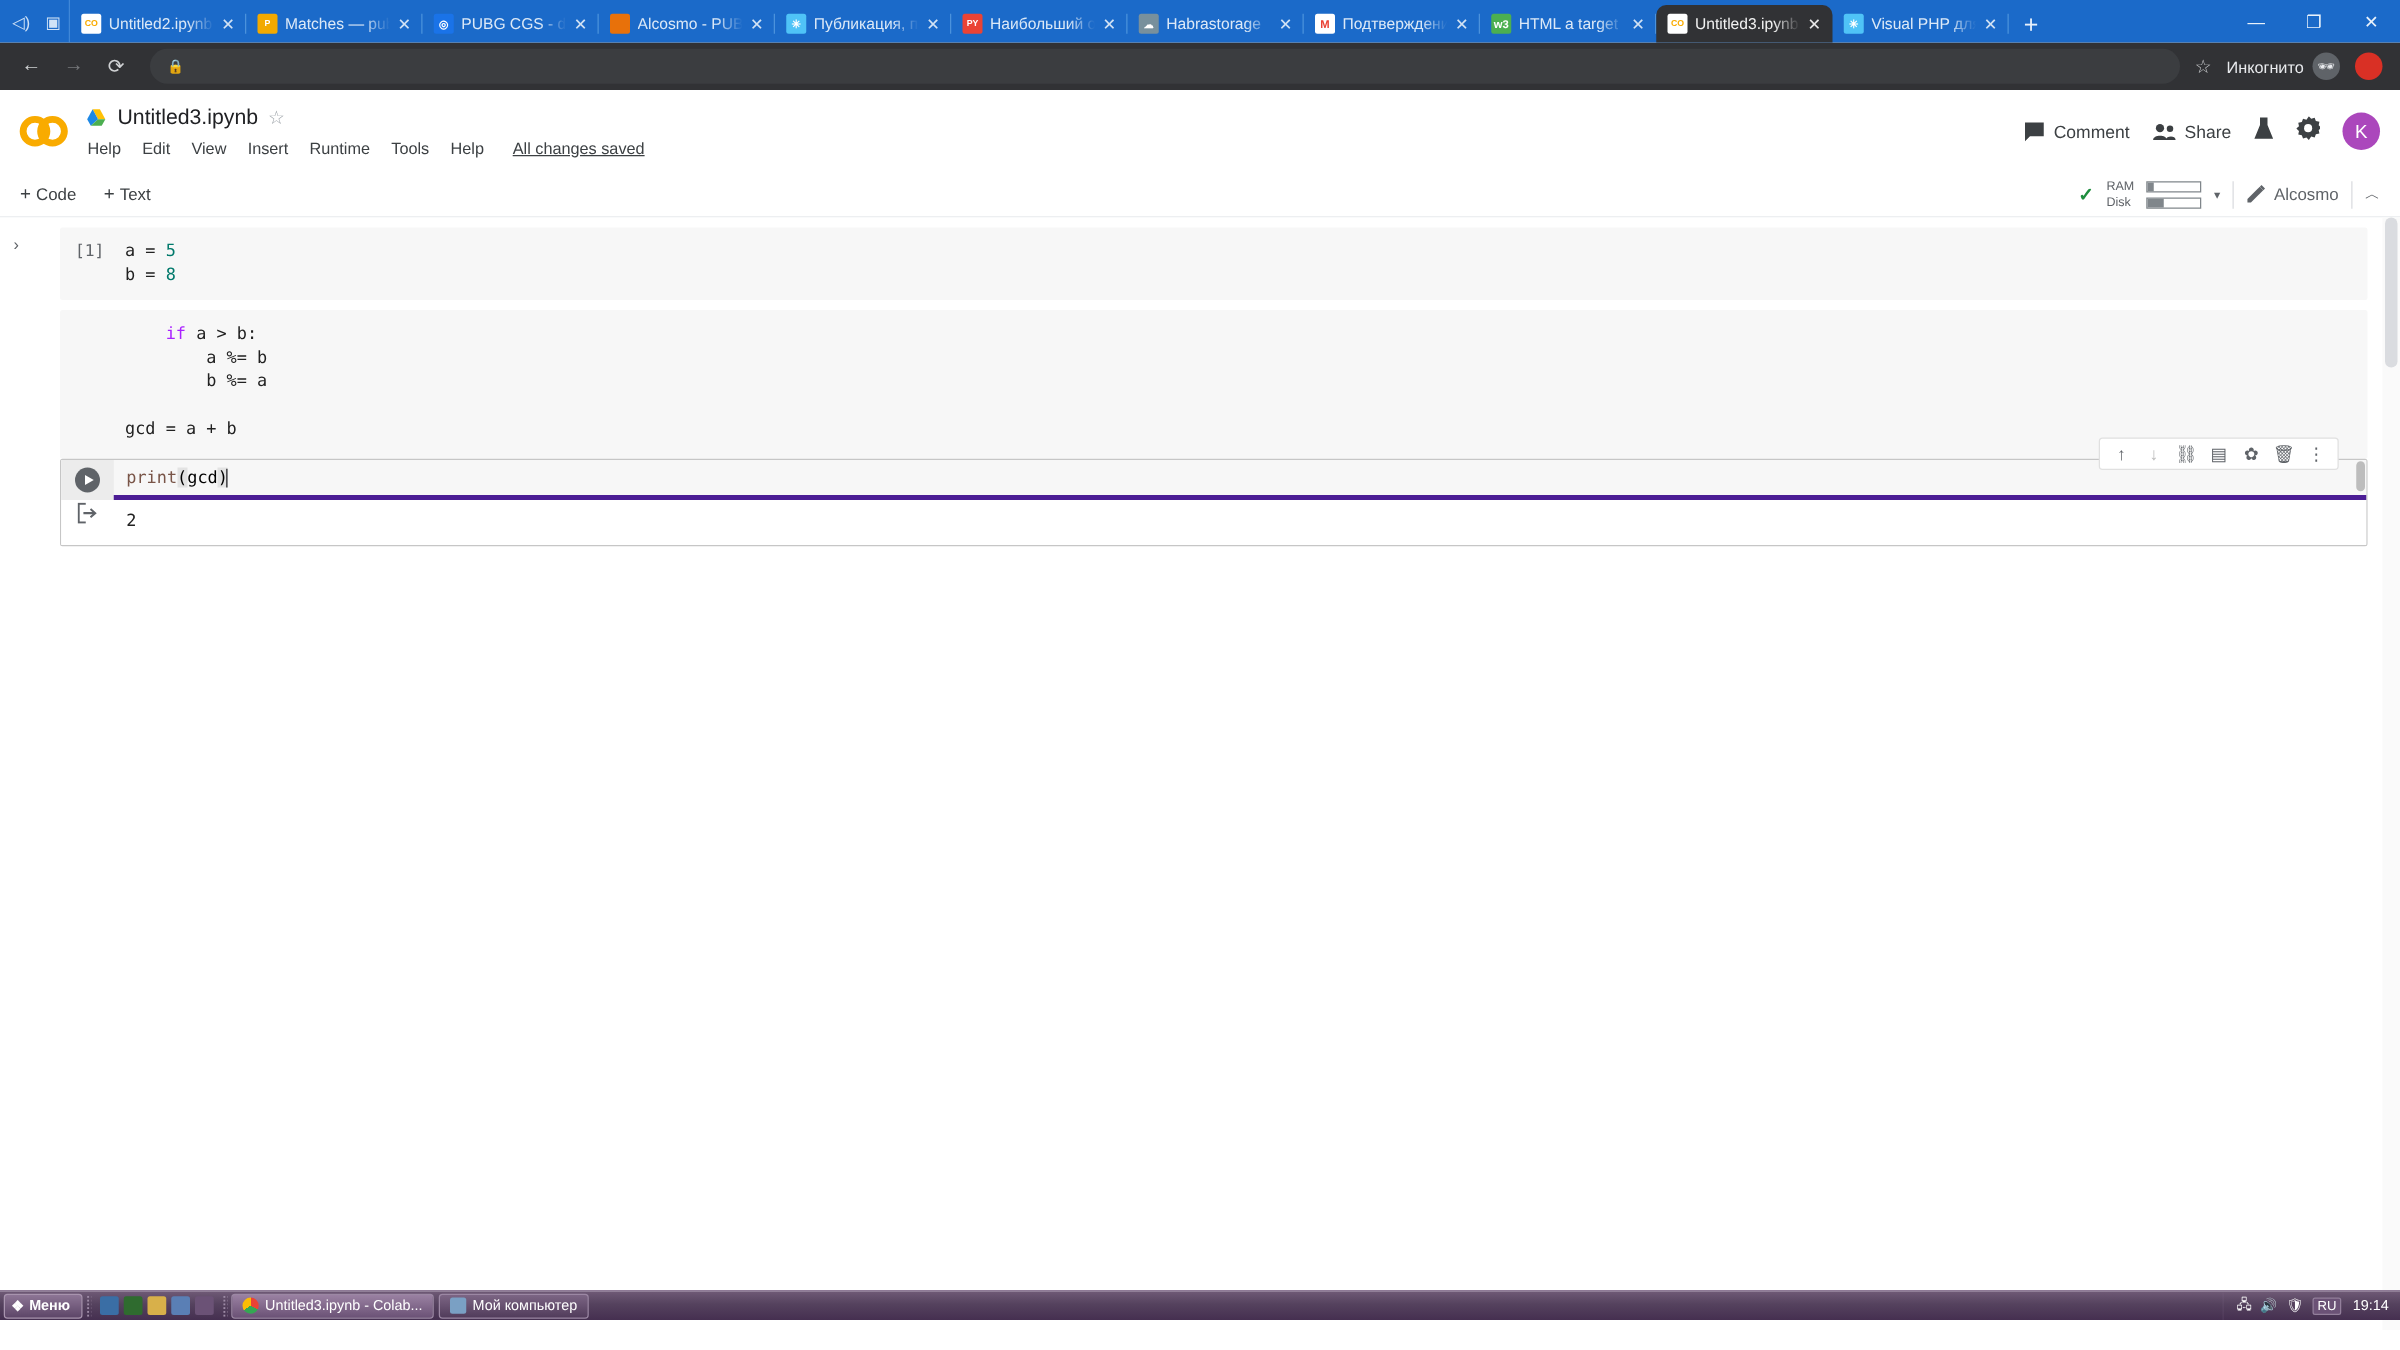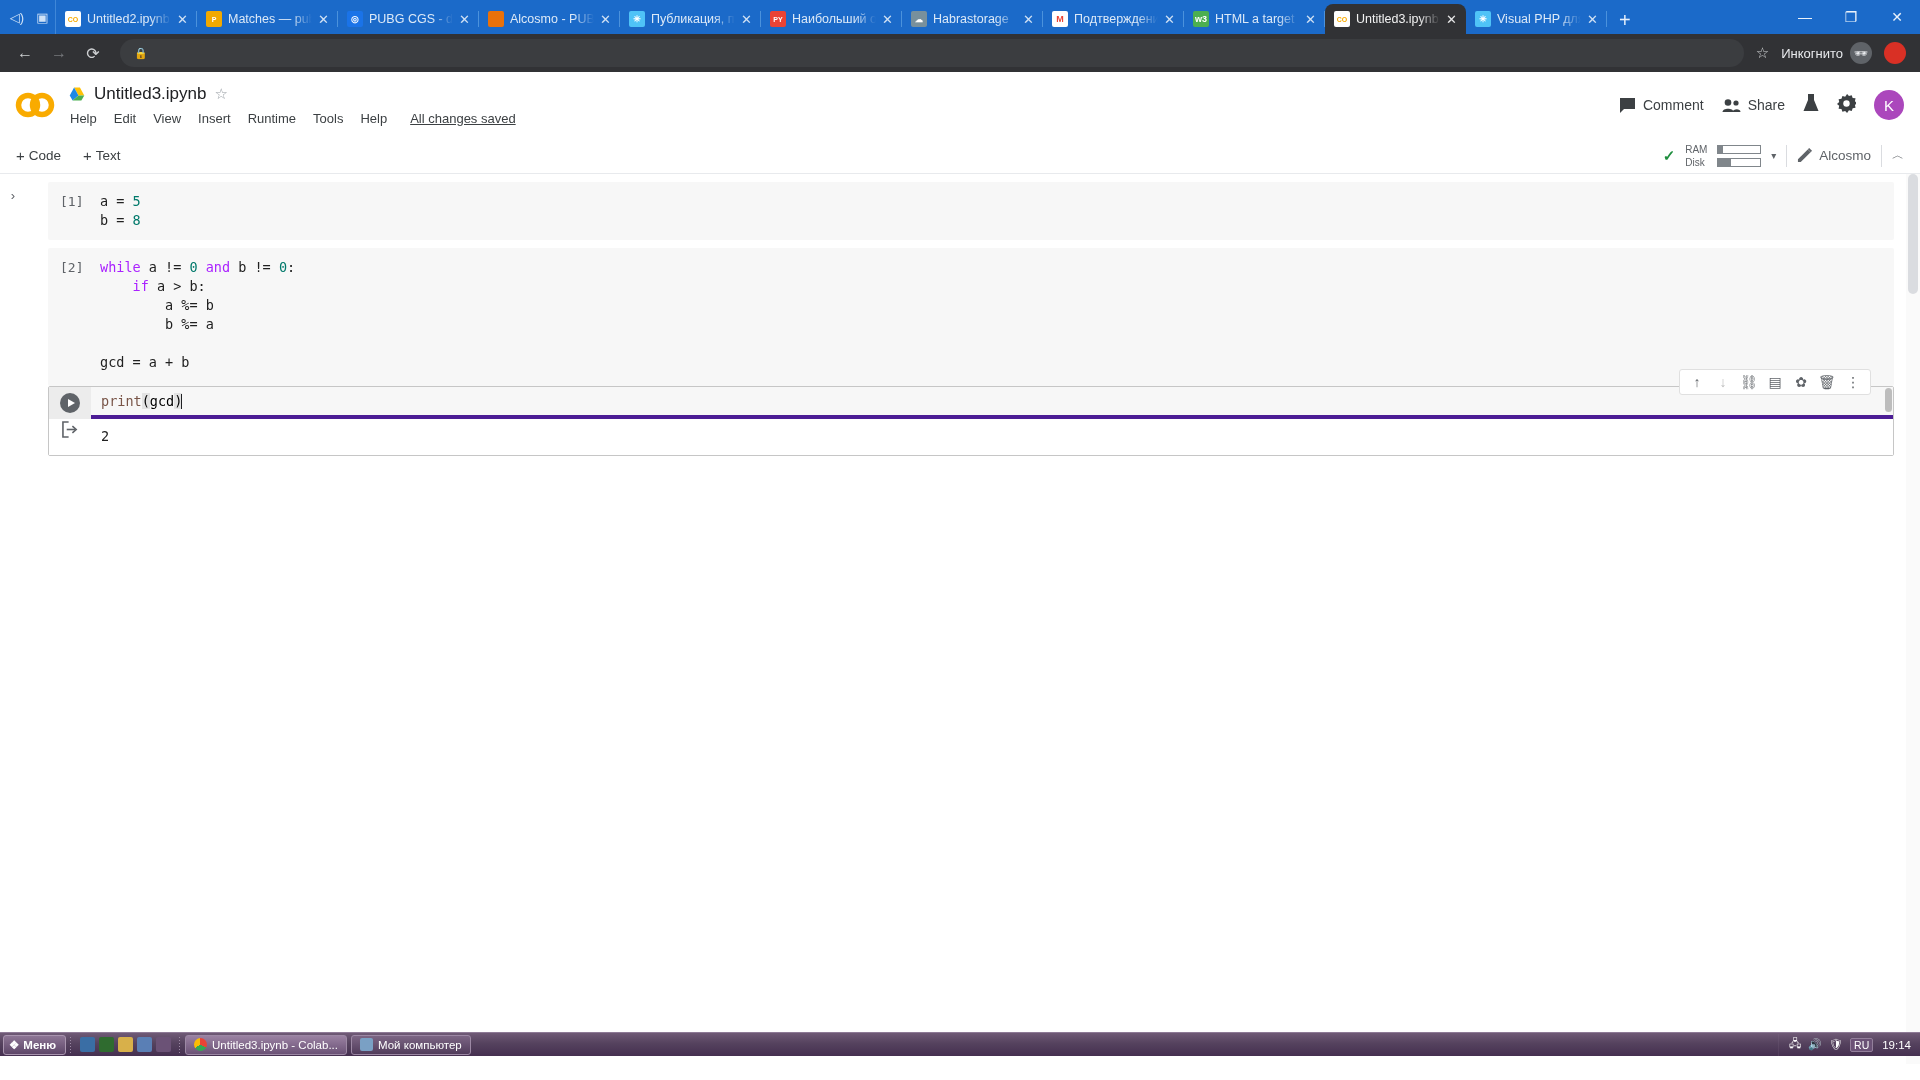--- a/index.html
+++ b/index.html
@@ -432,21 +432,20 @@
       <span class="rail-chev">›</span>
     </div>
 
     <div class="nb-main">
       <div id="cells-host">
           <div class="cell">
             <div class="code-line"><span class="prompt">[1]</span><span class="">a = </span><span class="num">5</span></div>
             <div class="code-line"><span class="prompt"></span><span class="">b = </span><span class="num">8</span></div>
           </div>
           <div class="cell merged">
-            <div class="code-line"><span class="prompt">[2]</span><span class="kw">while</span><span class=""> a != </span><span class="num">0</span><span class=""> </span><span class="kw">and</span><span class=""> b != </span><span class="num">0</span><span class="">:</span></div>
             <div class="code-line"><span class="prompt"></span><span class="">    </span><span class="kw">if</span><span class=""> a &gt; b:</span></div>
             <div class="code-line"><span class="prompt"></span><span class="">        a %= b</span></div>
             <div class="code-line"><span class="prompt"></span><span class="">        b %= a</span></div>
             <div class="code-line"><span class="prompt"></span><span class=""></span>&nbsp;</div>
             <div class="code-line"><span class="prompt"></span><span class="">gcd = a + b</span></div>
           </div>
         </div>
 
       <div class="active-cell">
         <div class="cell-toolbar" id="cell-toolbar-host">

